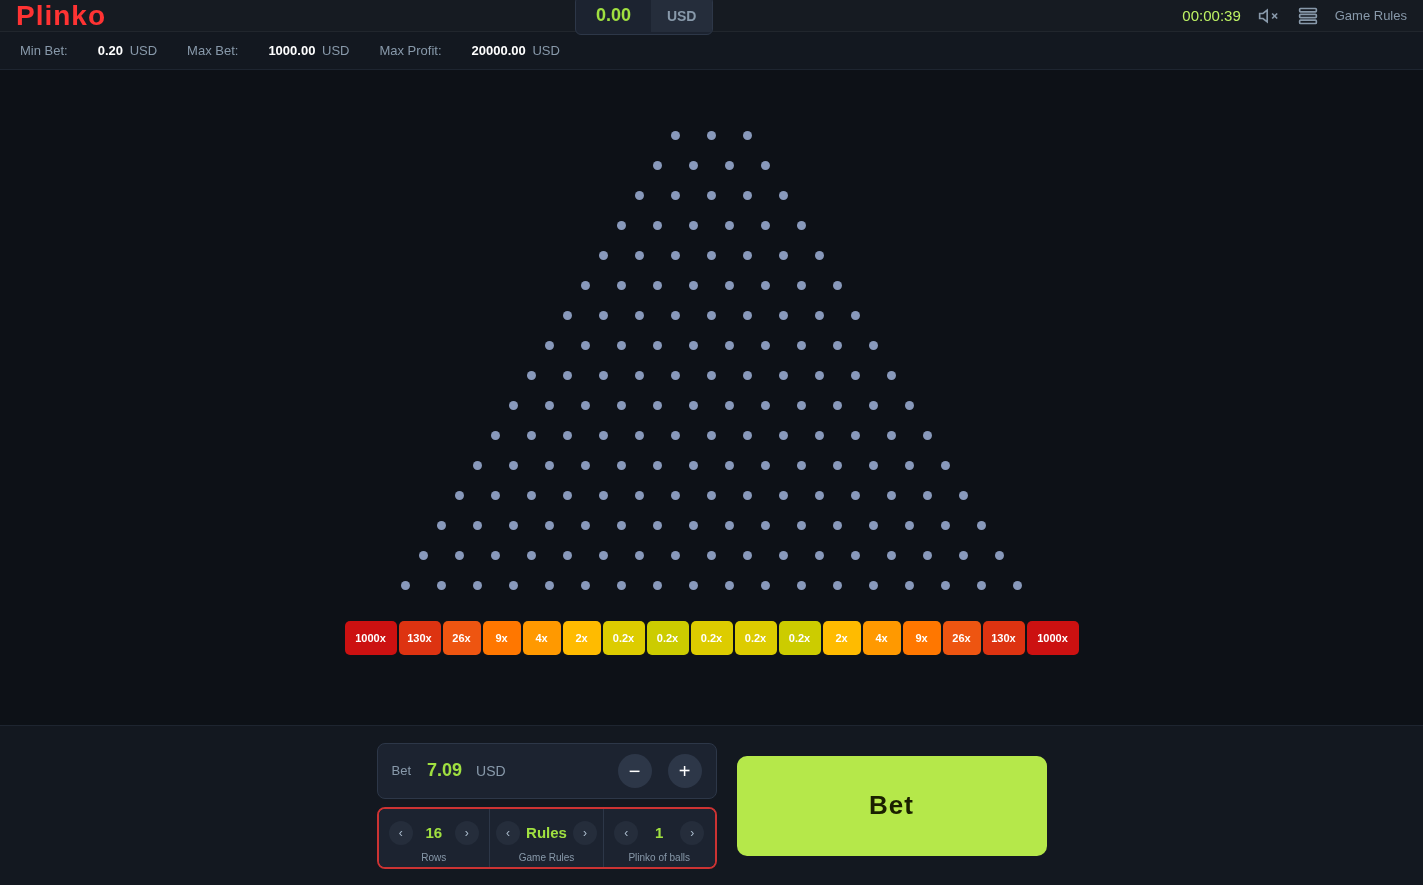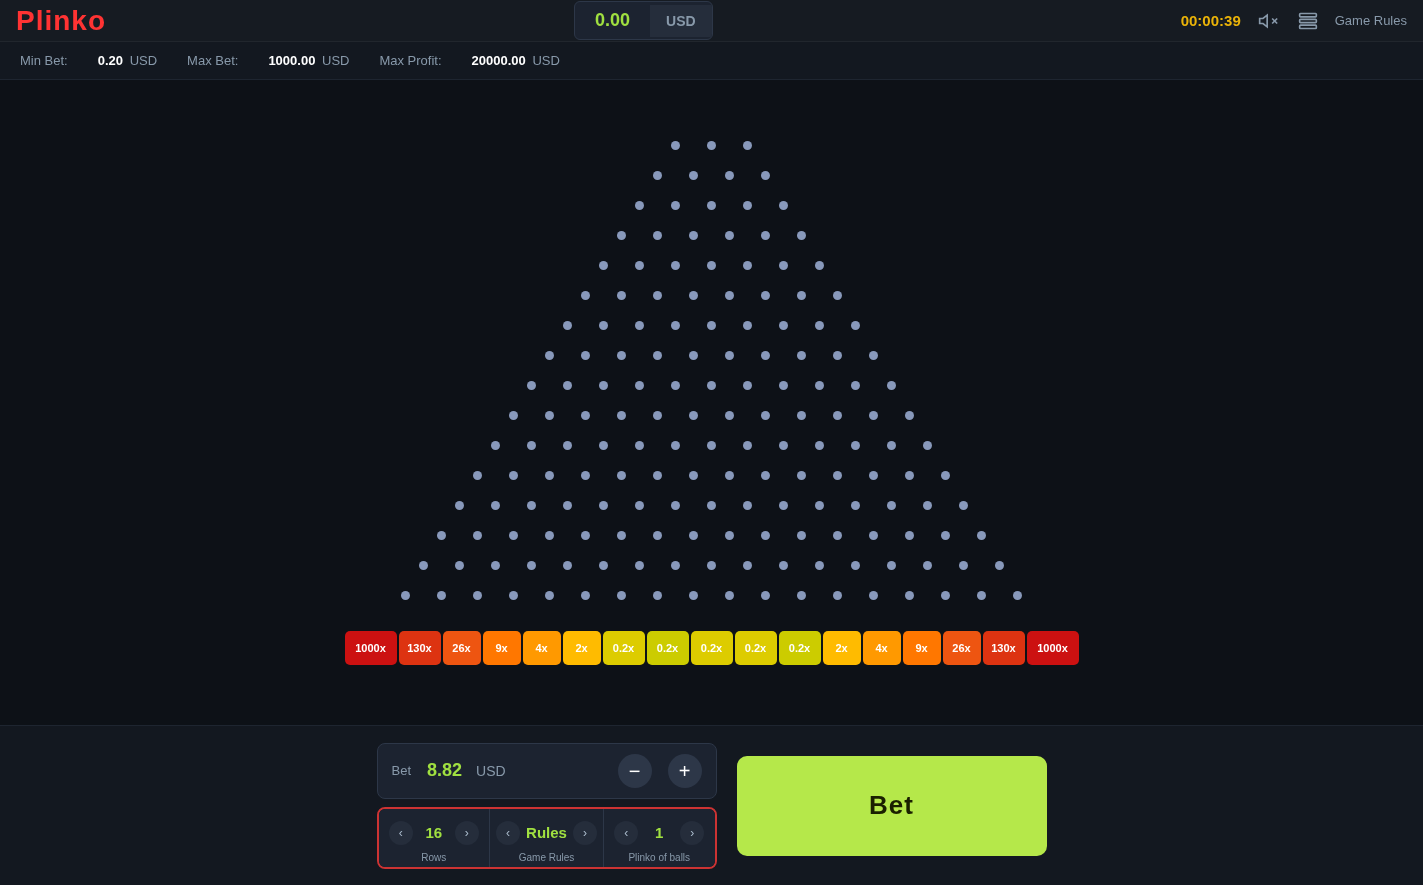--- a/index.html
+++ b/index.html
@@ -12,21 +12,21 @@
       overflow: hidden;
       position: relative;
     }
 
     
     .header {
       display: flex;
       align-items: center;
       justify-content: space-between;
       background: #161b22;
-      height: 42px;
+      height: 32px;
       padding: 0 16px;
       border-bottom: 1px solid #21262d;
     }
     .logo {
       font-size: 28px;
       font-weight: 900;
       color: #ff3333;
       letter-spacing: 1px;
     }
     .balance-box {
@@ -50,22 +50,22 @@
       color: #8899aa;
       font-weight: 600;
     }
     .header-right {
       display: flex;
       align-items: center;
       gap: 14px;
     }
     .timer {
       font-size: 15px;
-      color: #eab308;
-      font-weight: 700;
+      color: #bef264;
+      font-weight: 400;
     }
     .game-rules-btn {
       display: flex;
       align-items: flex-end;
       gap: 6px;
       font-size: 13px;
       color: #8899aa;
       cursor: pointer;
     }
 
@@ -523,21 +523,21 @@
         <div class="bucket" style="background: rgb(204, 17, 17); min-width: 52px;">1000x</div>
       </div>
   </div>
 </div>
 
 <div class="bottom-panel">
   <div class="controls-box">
 
     <div class="bet-input-row">
       <span class="bet-label">Bet</span>
-      <span class="bet-amount">8.82</span>
+      <span class="bet-amount">7.09</span>
       <span class="bet-currency">USD</span>
       <div style="flex:1"></div>
       <button class="btn-round">−</button>
       <button class="btn-round">+</button>
     </div>
 
     <div class="settings-row">
 
       <div class="setting-group">
         <div class="setting-inner">

